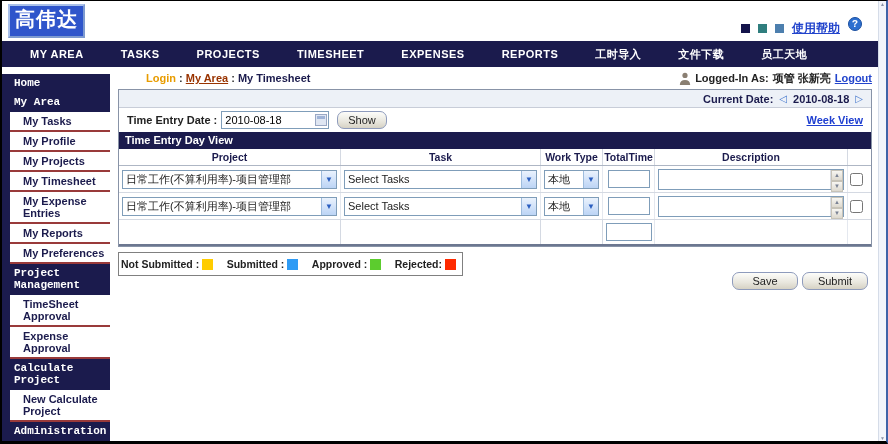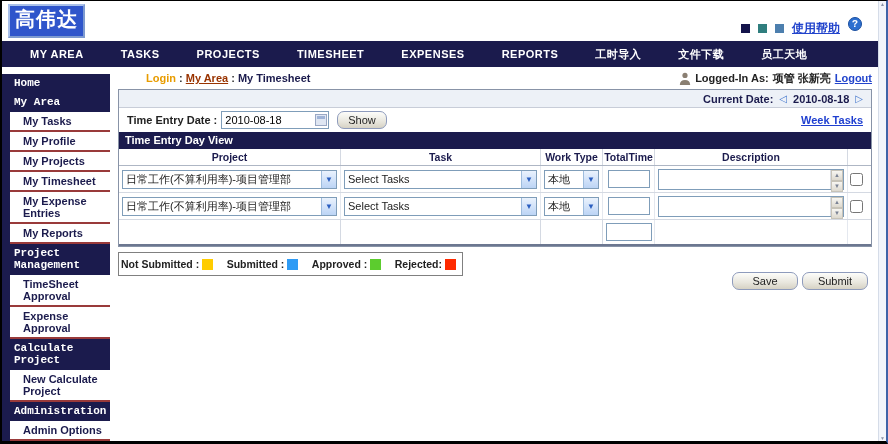--- a/index.html
+++ b/index.html
@@ -129,20 +129,21 @@
 
     <div class="sidebar" id="sidebar">
         <div class="side-header">Home</div>
         <div class="side-header">My Area</div>
         <div class="side-item">My Tasks</div>
         <div class="side-item">My Profile</div>
         <div class="side-item">My Projects</div>
         <div class="side-item">My Timesheet</div>
         <div class="side-item">My Expense Entries</div>
         <div class="side-item">My Reports</div>
+        <div class="side-item">My Preferences</div>
         <div class="side-header">Project Management</div>
         <div class="side-item">TimeSheet Approval</div>
         <div class="side-item">Expense Approval</div>
         <div class="side-header">Calculate Project</div>
         <div class="side-item">New Calculate Project</div>
         <div class="side-header">Administration</div>
         <div class="side-item">Admin Options</div>
       </div>
 
     <div class="main">
@@ -174,21 +175,21 @@
           <span class="arrow-glyph">▷</span>
         </div>
 
         <div class="entrydate-row">
           <span class="entrydate-label">Time Entry Date :</span>
           <span class="date-input-wrap">
             <input class="date-input" value="2010-08-18" style="">
             <span class="cal-icon"></span>
           </span>
           <button class="btn">Show</button>
-          <span class="weekview">Week Tasks</span>
+          <span class="weekview">Week View</span>
         </div>
 
         <div class="tabletitle">Time Entry Day View</div>
 
         <div class="grid">
           <div class="grid-head" id="gridhead">
               <div class="th c-project">Project</div>
               <div class="th c-task">Task</div>
               <div class="th c-worktype">Work Type</div>
               <div class="th c-total">TotalTime</div>

